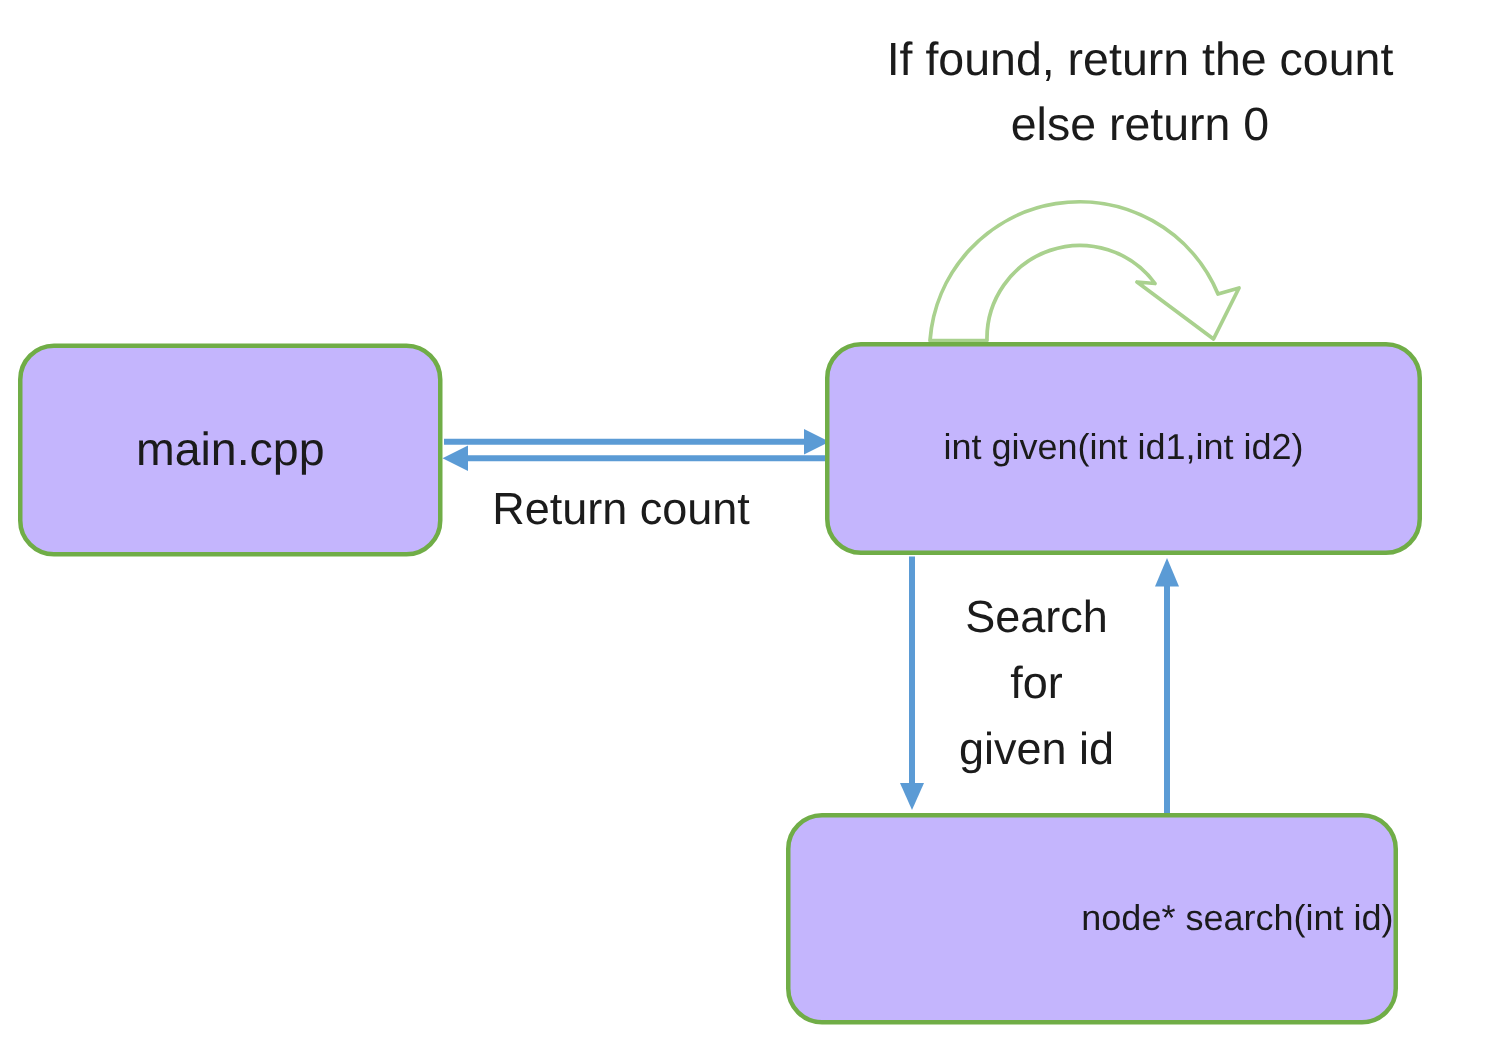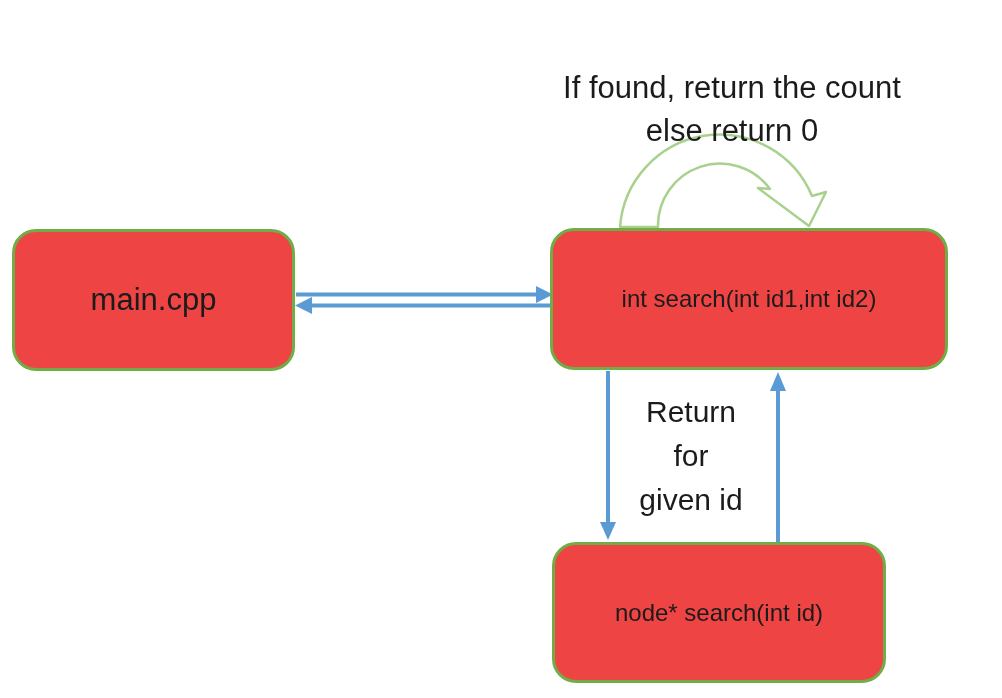--- a/index.html
+++ b/index.html
@@ -18,39 +18,39 @@
   }
   #arrow-layer {
     position: absolute;
     left: 0; top: 0;
     width: 1002px; height: 698px;
   }
   .node {
     position: absolute;
     border: 3px solid var(--c-border, #70AD47);
     border-radius: 24px;
-    background: #ef4444;
+    background: #c4b5fd;
     display: flex;
     align-items: center;
     justify-content: center;
     text-align: center;
     box-sizing: border-box;
   }
   .node-main   { left: 12px;  top: 229px; width: 283px; height: 142px; font-size: 31px; }
   .node-count  { left: 550px; top: 228px; width: 398px; height: 142px; font-size: 24px; }
-  .node-search { left: 552px; top: 542px; width: 334px; height: 141px; font-size: 24px; }
+  .node-search { left: 524px; top: 542px; width: 408px; height: 141px; font-size: 24px; justify-content: flex-end; }
   .lbl {
     position: absolute;
     text-align: center;
     white-space: pre-line;
     color: var(--c-text, #1b1b1b);
   }
   .lbl-loop-note {
-    left: 492px; top: 18px; width: 480px;
-    font-size: 31px; line-height: 43px; margin-top: 48px;
+    left: 520px; top: 18px; width: 480px;
+    font-size: 31px; line-height: 43px;
   }
   .lbl-pass-id {
     left: 316px; top: 253px; width: 200px;
     font-size: 30px; line-height: 34px;
   }
   .lbl-return-count {
     left: 308px; top: 324px; width: 212px; height: 31px;
     font-size: 30px; line-height: 32px;
     overflow: hidden; 
   }
@@ -98,30 +98,31 @@
       <line x1="778" y1="390" x2="778" y2="542" stroke-width="4" stroke="#5B9BD5"></line>
       <polygon points="770,391 778,372 786,391" fill="#5B9BD5"></polygon>
     </g>
   </svg>
 
   <div class="node node-main">
     <span>main.cpp</span>
   </div>
 
   <div class="node node-count">
-    <span>int search(int id1,int id2)</span>
+    <span>int given(int id1,int id2)</span>
   </div>
 
   <div class="node node-search">
     <span>node* search(int id)</span>
   </div>
 
   <div class="lbl lbl-loop-note">If found, return the count
 else return 0</div>
 
 
+  <div class="lbl lbl-return-count">Return count</div>
 
-  <div class="lbl lbl-search-for">Return
+  <div class="lbl lbl-search-for">Search
 for
 given id</div>
 
 
 </div>
 
 </body></html>

